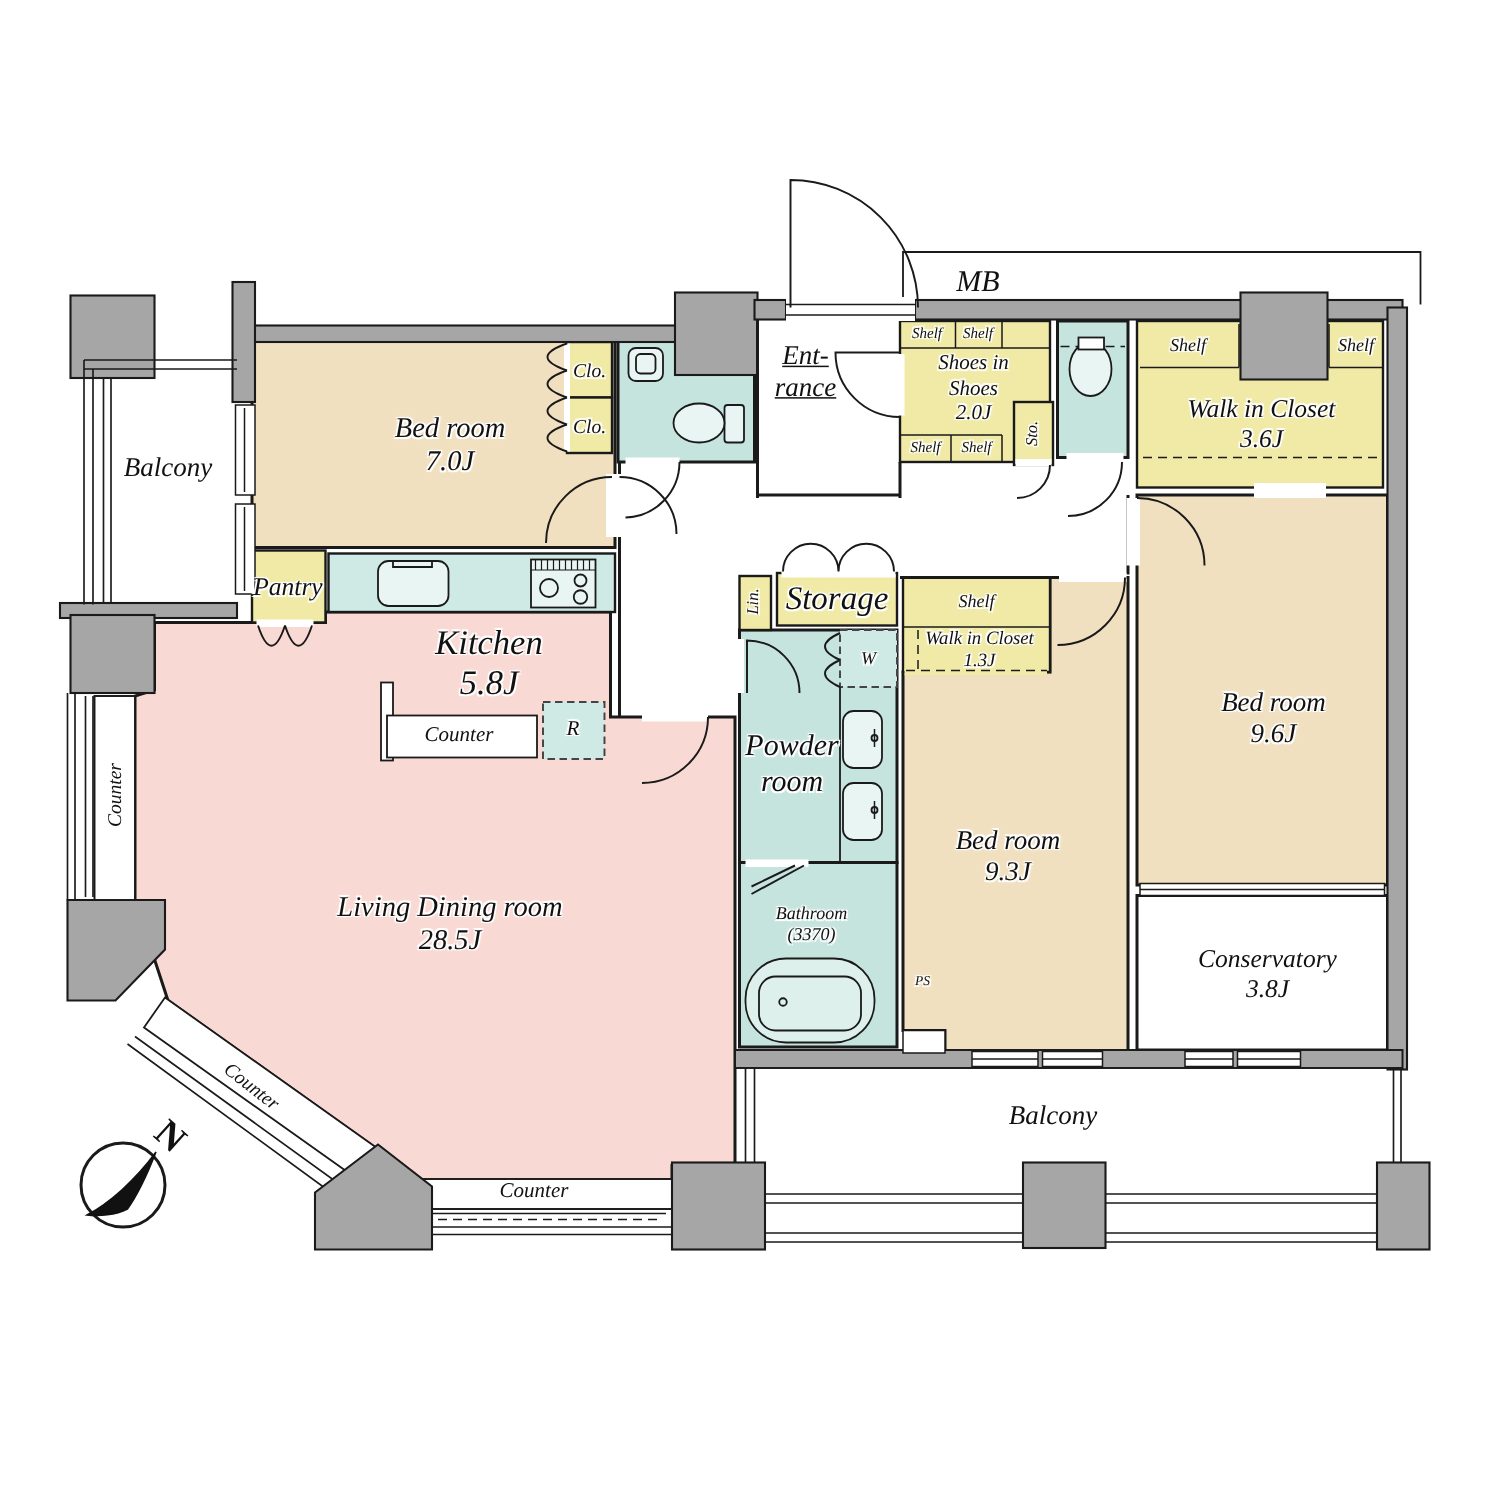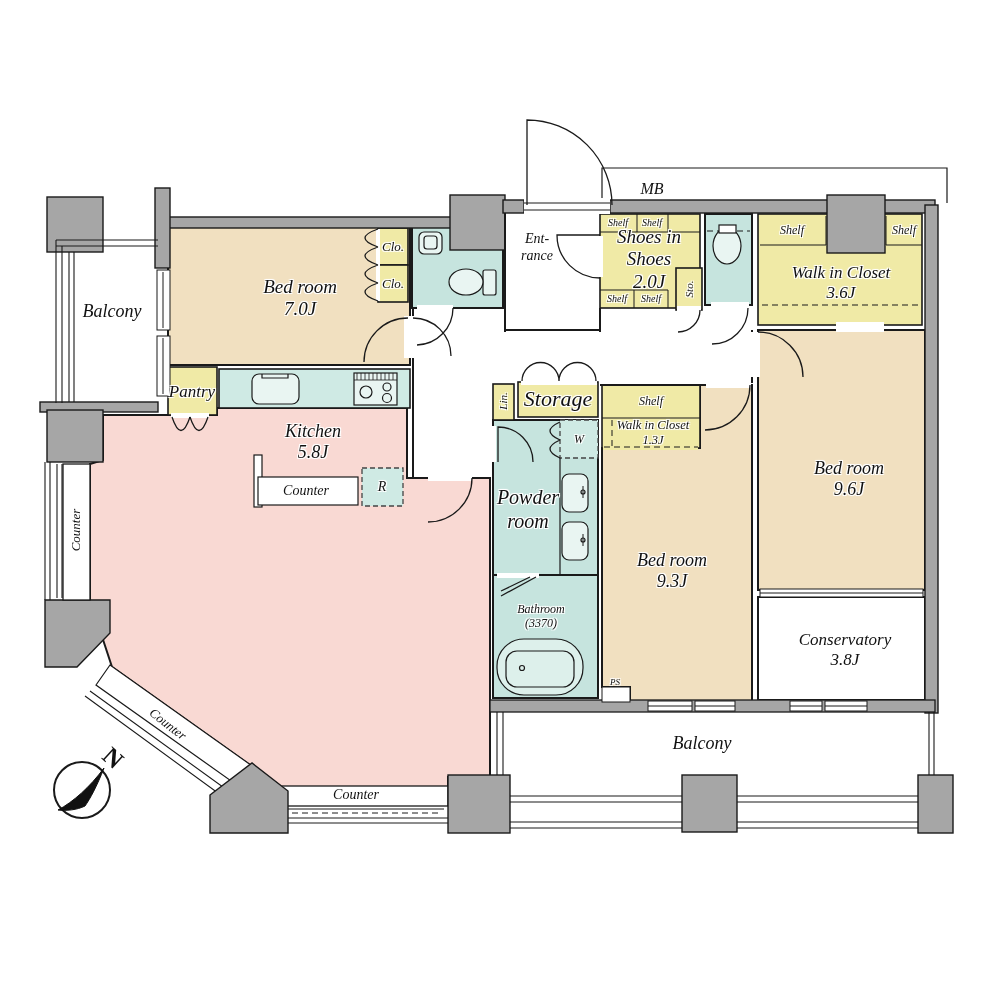--- a/index.html
+++ b/index.html
@@ -192,37 +192,37 @@
   <div class="lbl" style="left:300px;top:298px;font-size:19px;">
     <span>Bed room</span>
     <span>7.0J</span>
   </div>
 
   <div class="lbl" style="left:393px;top:247px;font-size:13px;">Clo.</div>
   <div class="lbl" style="left:393px;top:284px;font-size:13px;">Clo.</div>
 
   <div class="lbl" style="left:192px;top:392px;font-size:17px;">Pantry</div>
 
-  <div class="lbl" style="left:313px;top:442px;font-size:18px;">
+  <div class="lbl" style="left:326px;top:442px;font-size:23px;">
     <span>Kitchen</span>
     <span>5.8J</span>
   </div>
   <div class="lbl" style="left:306px;top:491px;font-size:14px;">Counter</div>
   <div class="lbl" style="left:382px;top:487px;font-size:14px;">R</div>
 
-  <div class="lbl" style="left:537px;top:248px;font-size:14px;">
+  <div class="lbl" style="left:537px;top:248px;font-size:18px;text-decoration:underline;">
     <span>Ent-</span>
     <span>rance</span>
   </div>
 
-  <div class="lbl" style="left:652px;top:189px;font-size:16px;">MB</div>
+  <div class="lbl" style="left:652px;top:189px;font-size:20px;">MB</div>
 
   <div class="lbl" style="left:618px;top:223px;font-size:10px;">Shelf</div>
   <div class="lbl" style="left:652px;top:223px;font-size:10px;">Shelf</div>
-  <div class="lbl" style="left:649px;top:260px;font-size:19px;">
+  <div class="lbl" style="left:649px;top:260px;font-size:14px;">
     <span>Shoes in</span>
     <span>Shoes</span>
     <span>2.0J</span>
   </div>
   <div class="lbl" style="left:617px;top:299px;font-size:10px;">Shelf</div>
   <div class="lbl" style="left:651px;top:299px;font-size:10px;">Shelf</div>
 
   <div class="lbl rotL" style="left:689px;top:289px;font-size:11px;">Sto.</div>
 
   <div class="lbl" style="left:792px;top:230px;font-size:12px;">Shelf</div>
@@ -260,22 +260,26 @@
   <div class="lbl" style="left:845px;top:650px;font-size:17px;text-align:center;">
     <span>Conservatory</span>
     <span>3.8J</span>
   </div>
 
   <div class="lbl" style="left:541px;top:616px;font-size:12px;">
     <span>Bathroom</span>
     <span>(3370)</span>
   </div>
 
-  <div class="lbl" style="left:615px;top:682px;font-size:9px;">PS</div>
-
+  <div class="lbl" style="left:615px;top:654px;font-size:9px;">PS</div>
+
+  <div class="lbl" style="left:300px;top:617px;font-size:19px;">
+    <span>Living Dining room</span>
+    <span>28.5J</span>
+  </div>
 
   <div class="lbl rotL" style="left:76px;top:530px;font-size:13px;">Counter</div>
   <div class="lbl rotD" style="left:168px;top:724px;font-size:13px;">Counter</div>
   <div class="lbl" style="left:356px;top:795px;font-size:14px;">Counter</div>
 
   <div class="lbl" style="left:702px;top:744px;font-size:18px;">Balcony</div>
 
   <div class="lbl rotN" style="left:113px;top:758px;font-size:25px;">N</div>
 </div>
 

